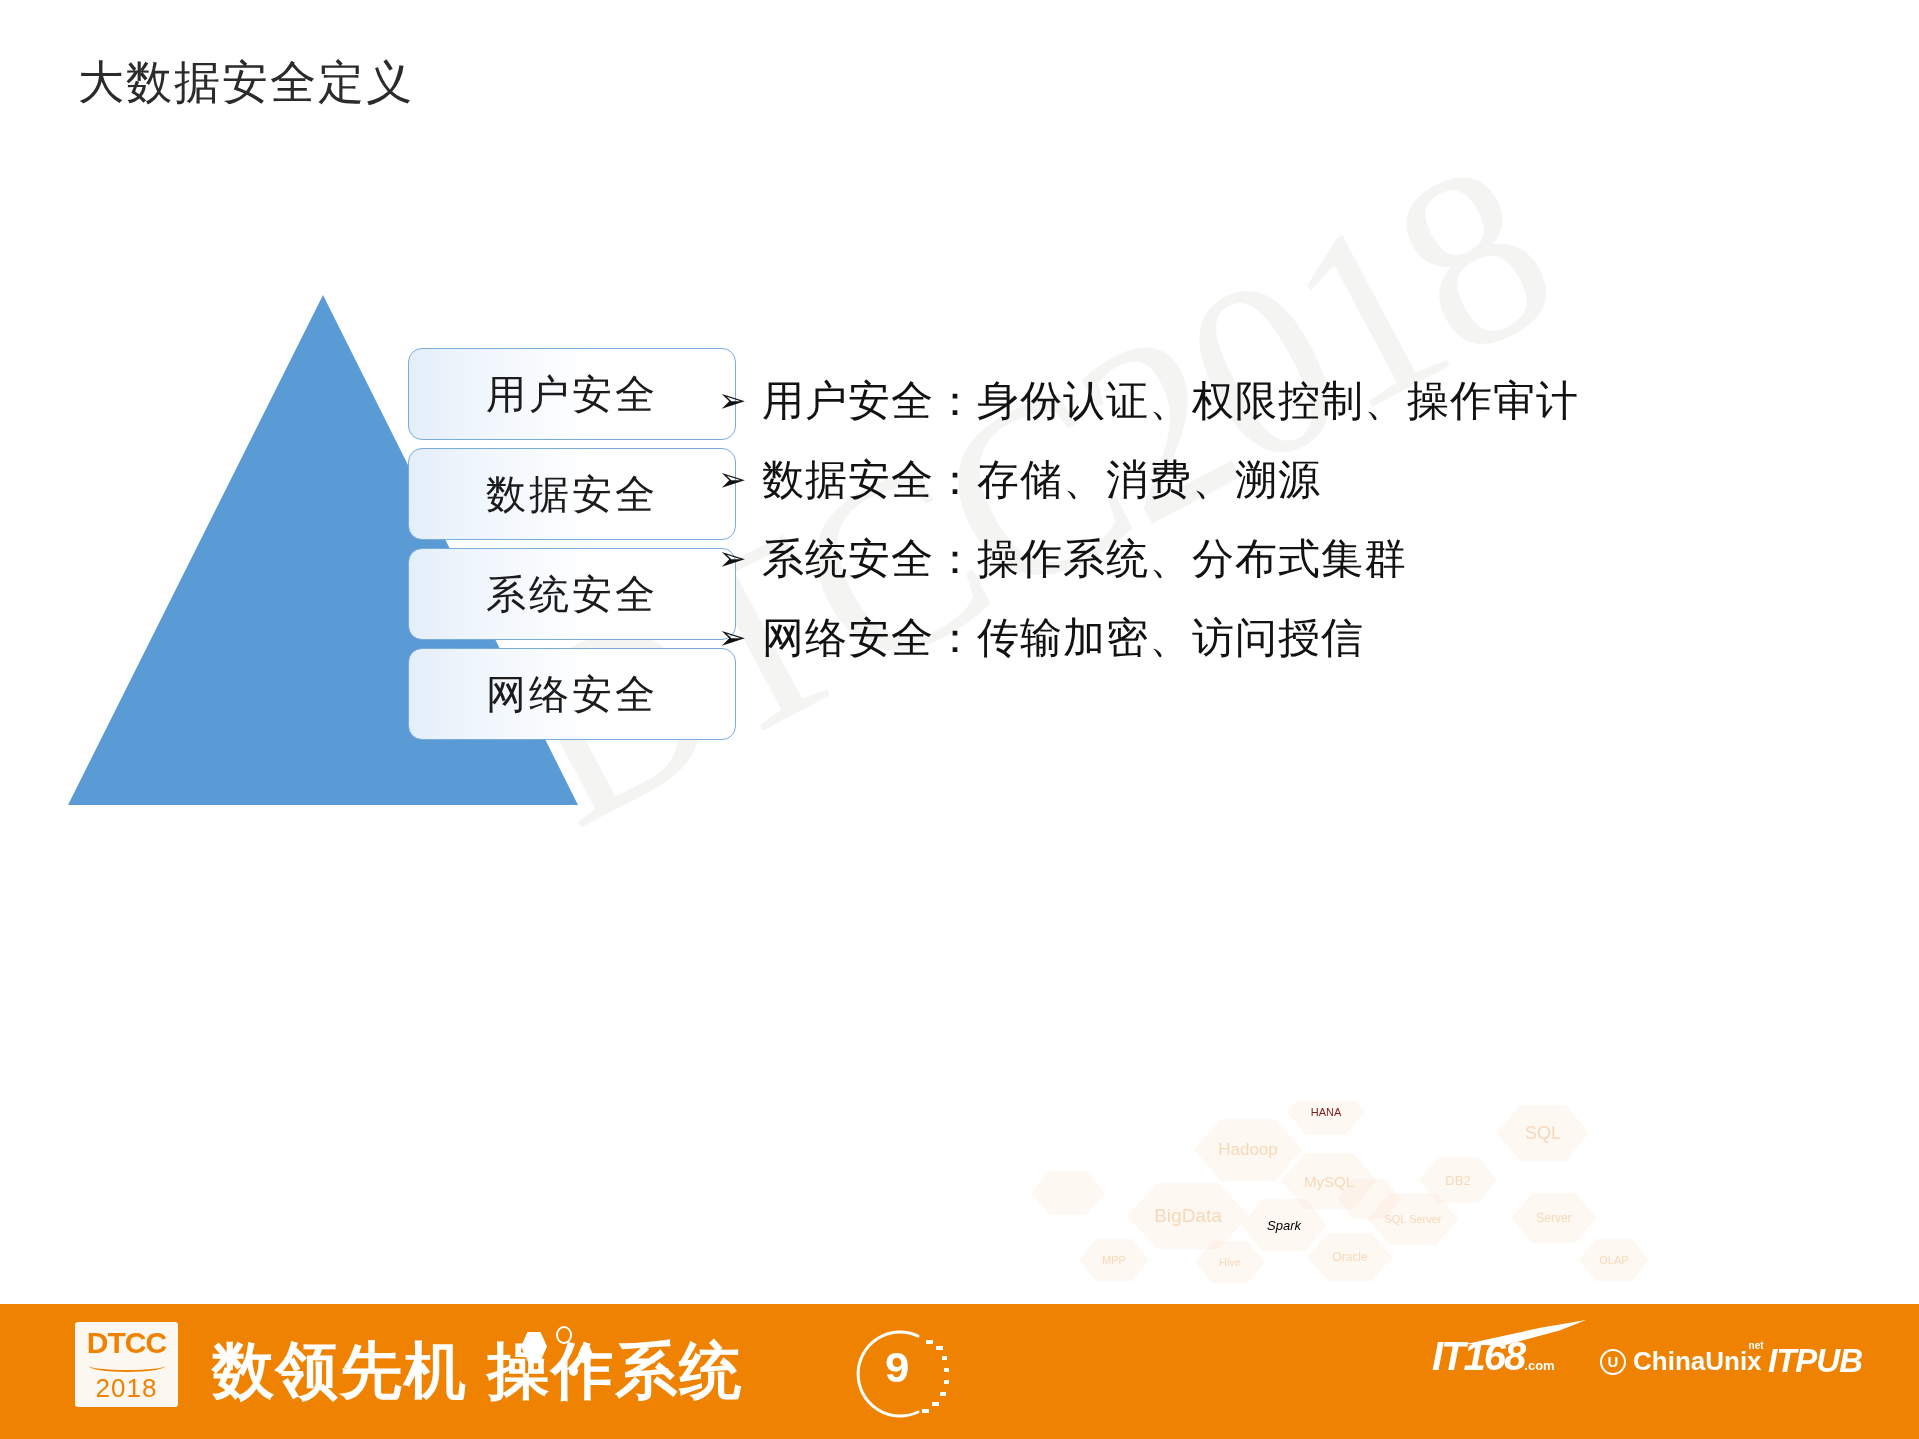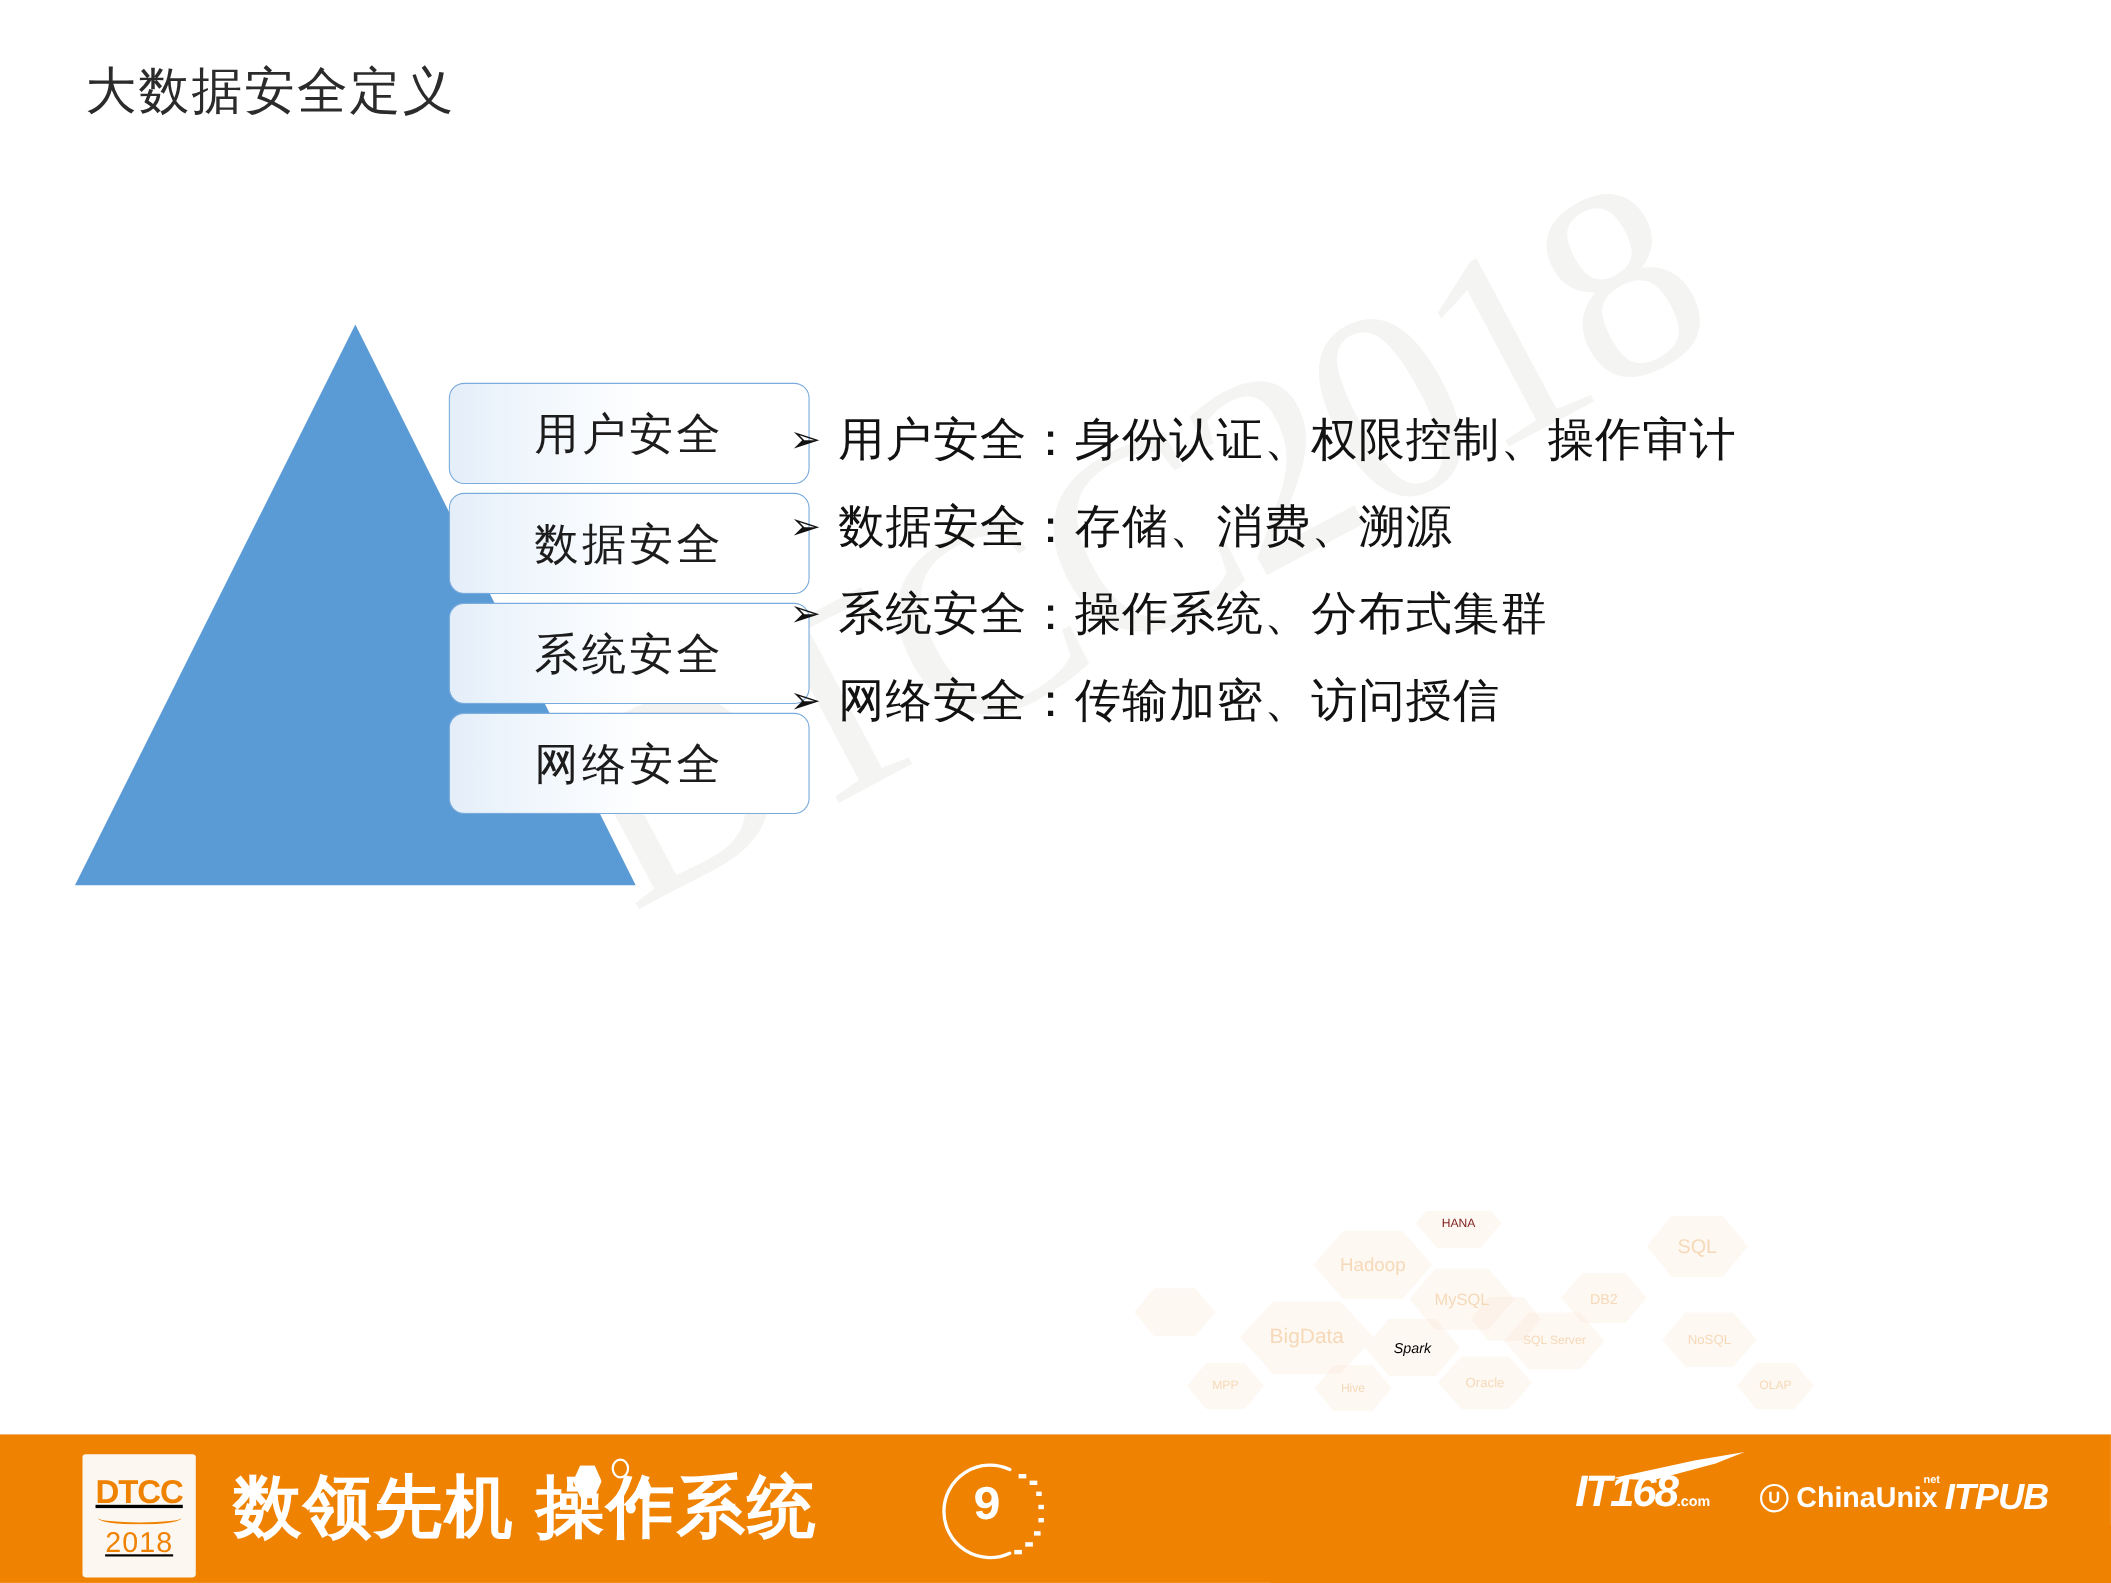--- a/index.html
+++ b/index.html
@@ -80,23 +80,23 @@
     background:rgba(246,214,180,0.16);
     border:0;white-space:nowrap;
   }
 
   
   .footer{
     position:absolute;left:0;bottom:0;width:1919px;height:135px;
     background:#ef8200;
   }
   .dtcc-logo{
-    position:absolute;left:75px;top:18px;width:103px;height:112px;
+    position:absolute;left:75px;top:18px;width:103px;height:85px;
     background:#fdf7f2;border-radius:3px;
-    display:flex;flex-direction:column;align-items:center;justify-content:center;text-decoration:underline;
+    display:flex;flex-direction:column;align-items:center;justify-content:center;
   }
   .dtcc-logo .d1{
     font-family:"Liberation Sans","DejaVu Sans",sans-serif;
     font-weight:bold;font-size:30px;color:#ef8200;letter-spacing:-1px;line-height:1;
   }
   .dtcc-logo .arcline{
     width:76px;height:10px;border-bottom:2px solid #ef8200;border-radius:50%;
     margin:2px 0 3px 0;
   }
   .dtcc-logo .d2{
@@ -215,21 +215,21 @@
       <div class="hex" style="left: 175px; top: 18px; width: 108px; height: 62px; font-size: 17px; color: rgb(246, 217, 184);">Hadoop</div>
       <div class="hex" style="left: 268px; top: -12px; width: 78px; height: 46px; font-size: 11px; color: #7f1d1d;">HANA</div>
       <div class="hex" style="left: 262px; top: 52px; width: 96px; height: 56px; font-size: 15px; color: rgb(246, 217, 184); text-align: right;">MySQL</div>
       <div class="hex" style="left: 108px; top: 82px; width: 122px; height: 66px; font-size: 19px; color: rgb(246, 217, 184);">BigData</div>
       <div class="hex" style="left: 222px; top: 98px; width: 86px; height: 52px; font-size: 13px; color: #000000; font-style: italic;">Spark</div>
       <div class="hex" style="left: 12px; top: 70px; width: 74px; height: 44px; font-size: 11px; color: rgb(246, 217, 184);"></div>
       <div class="hex" style="left: 318px; top: 78px; width: 64px; height: 40px; font-size: 10px; color: rgb(246, 217, 184);"></div>
       <div class="hex" style="left: 348px; top: 92px; width: 92px; height: 52px; font-size: 11px; color: rgb(246, 217, 184);">SQL Server</div>
       <div class="hex" style="left: 400px; top: 56px; width: 78px; height: 46px; font-size: 13px; color: rgb(246, 217, 184);">DB2</div>
       <div class="hex" style="left: 478px; top: 4px; width: 92px; height: 56px; font-size: 18px; color: rgb(246, 217, 184);">SQL</div>
-      <div class="hex" style="left: 492px; top: 92px; width: 86px; height: 50px; font-size: 12px; color: rgb(246, 217, 184);">NoSQL</div>
+      <div class="hex" style="left: 492px; top: 92px; width: 86px; height: 50px; font-size: 12px; color: rgb(246, 217, 184);">Server</div>
       <div class="hex" style="left: 288px; top: 132px; width: 86px; height: 48px; font-size: 12px; color: rgb(246, 217, 184);">Oracle</div>
       <div class="hex" style="left: 60px; top: 138px; width: 70px; height: 42px; font-size: 11px; color: rgb(246, 217, 184);">MPP</div>
       <div class="hex" style="left: 176px; top: 140px; width: 70px; height: 42px; font-size: 11px; color: rgb(246, 217, 184);">Hive</div>
       <div class="hex" style="left: 560px; top: 138px; width: 70px; height: 42px; font-size: 11px; color: rgb(246, 217, 184);">OLAP</div>
     </div>
 
   <div class="footer">
 
     <div class="dtcc-logo">
       <div class="d1">DTCC</div>

